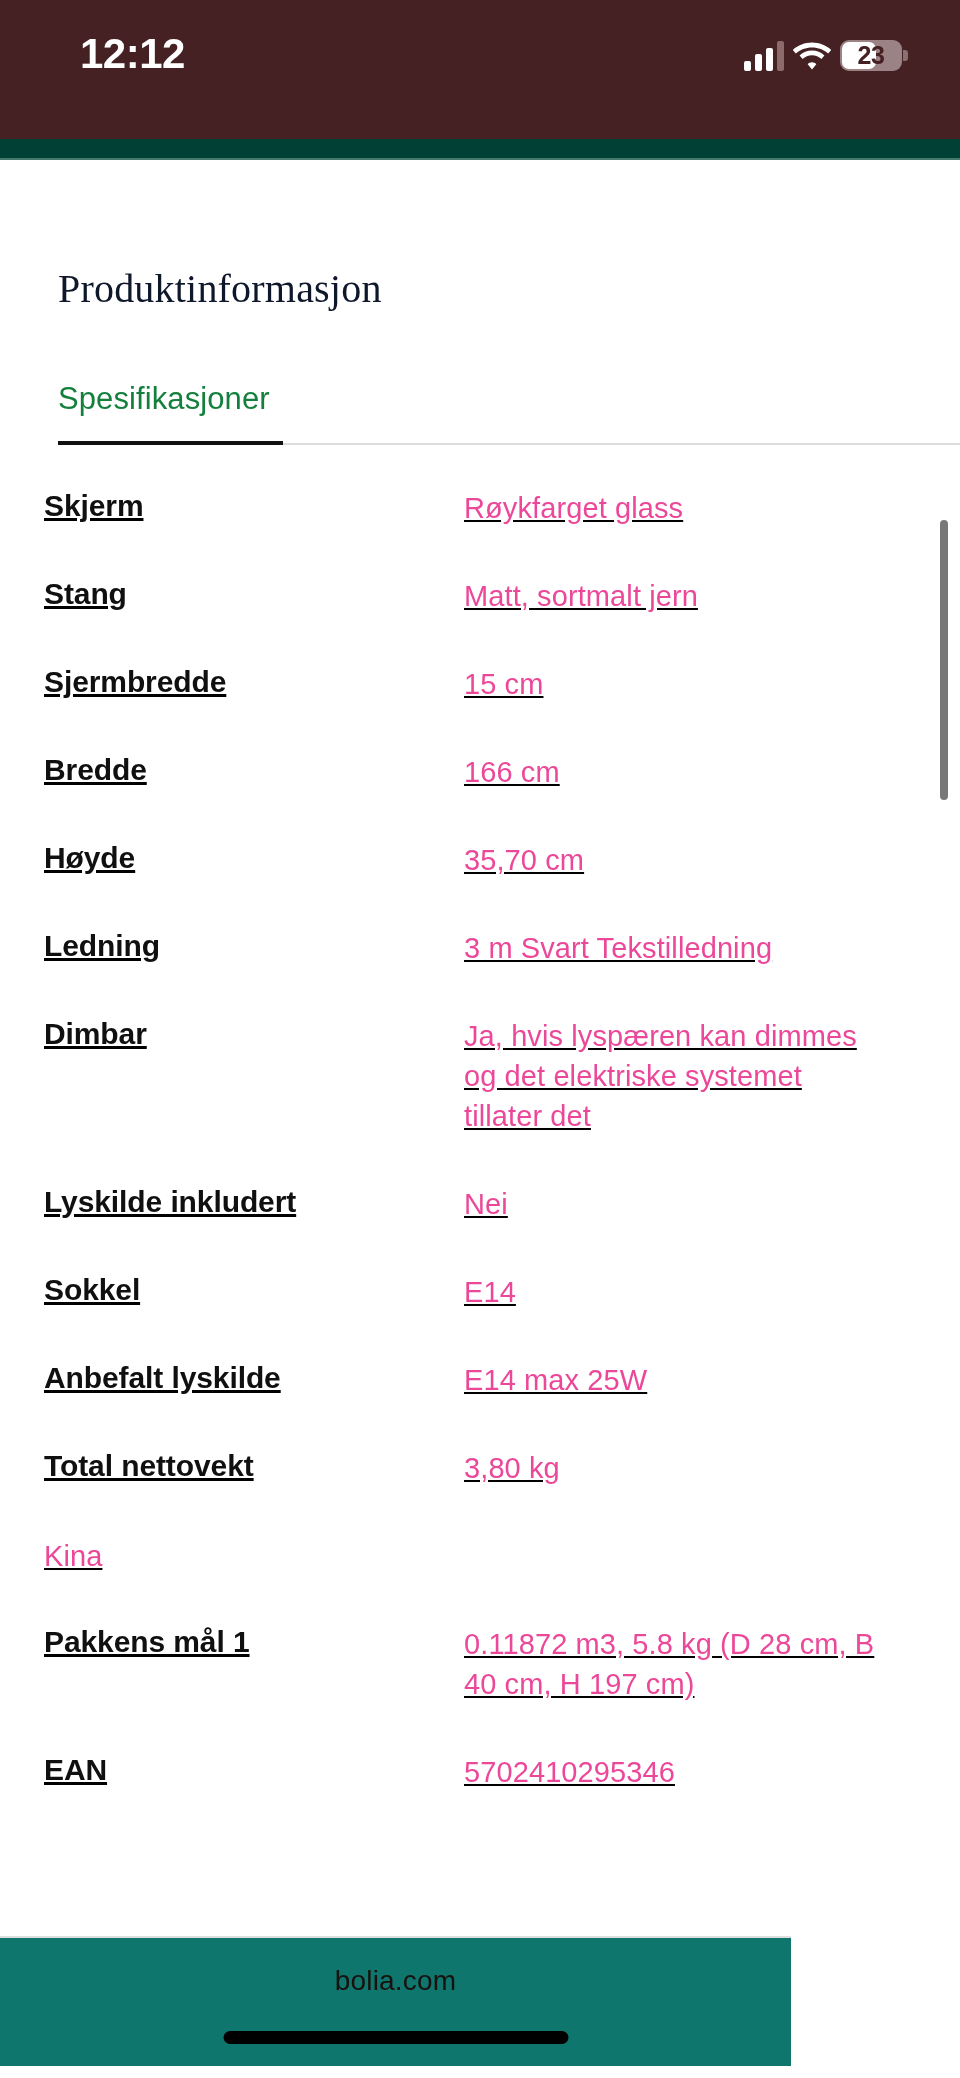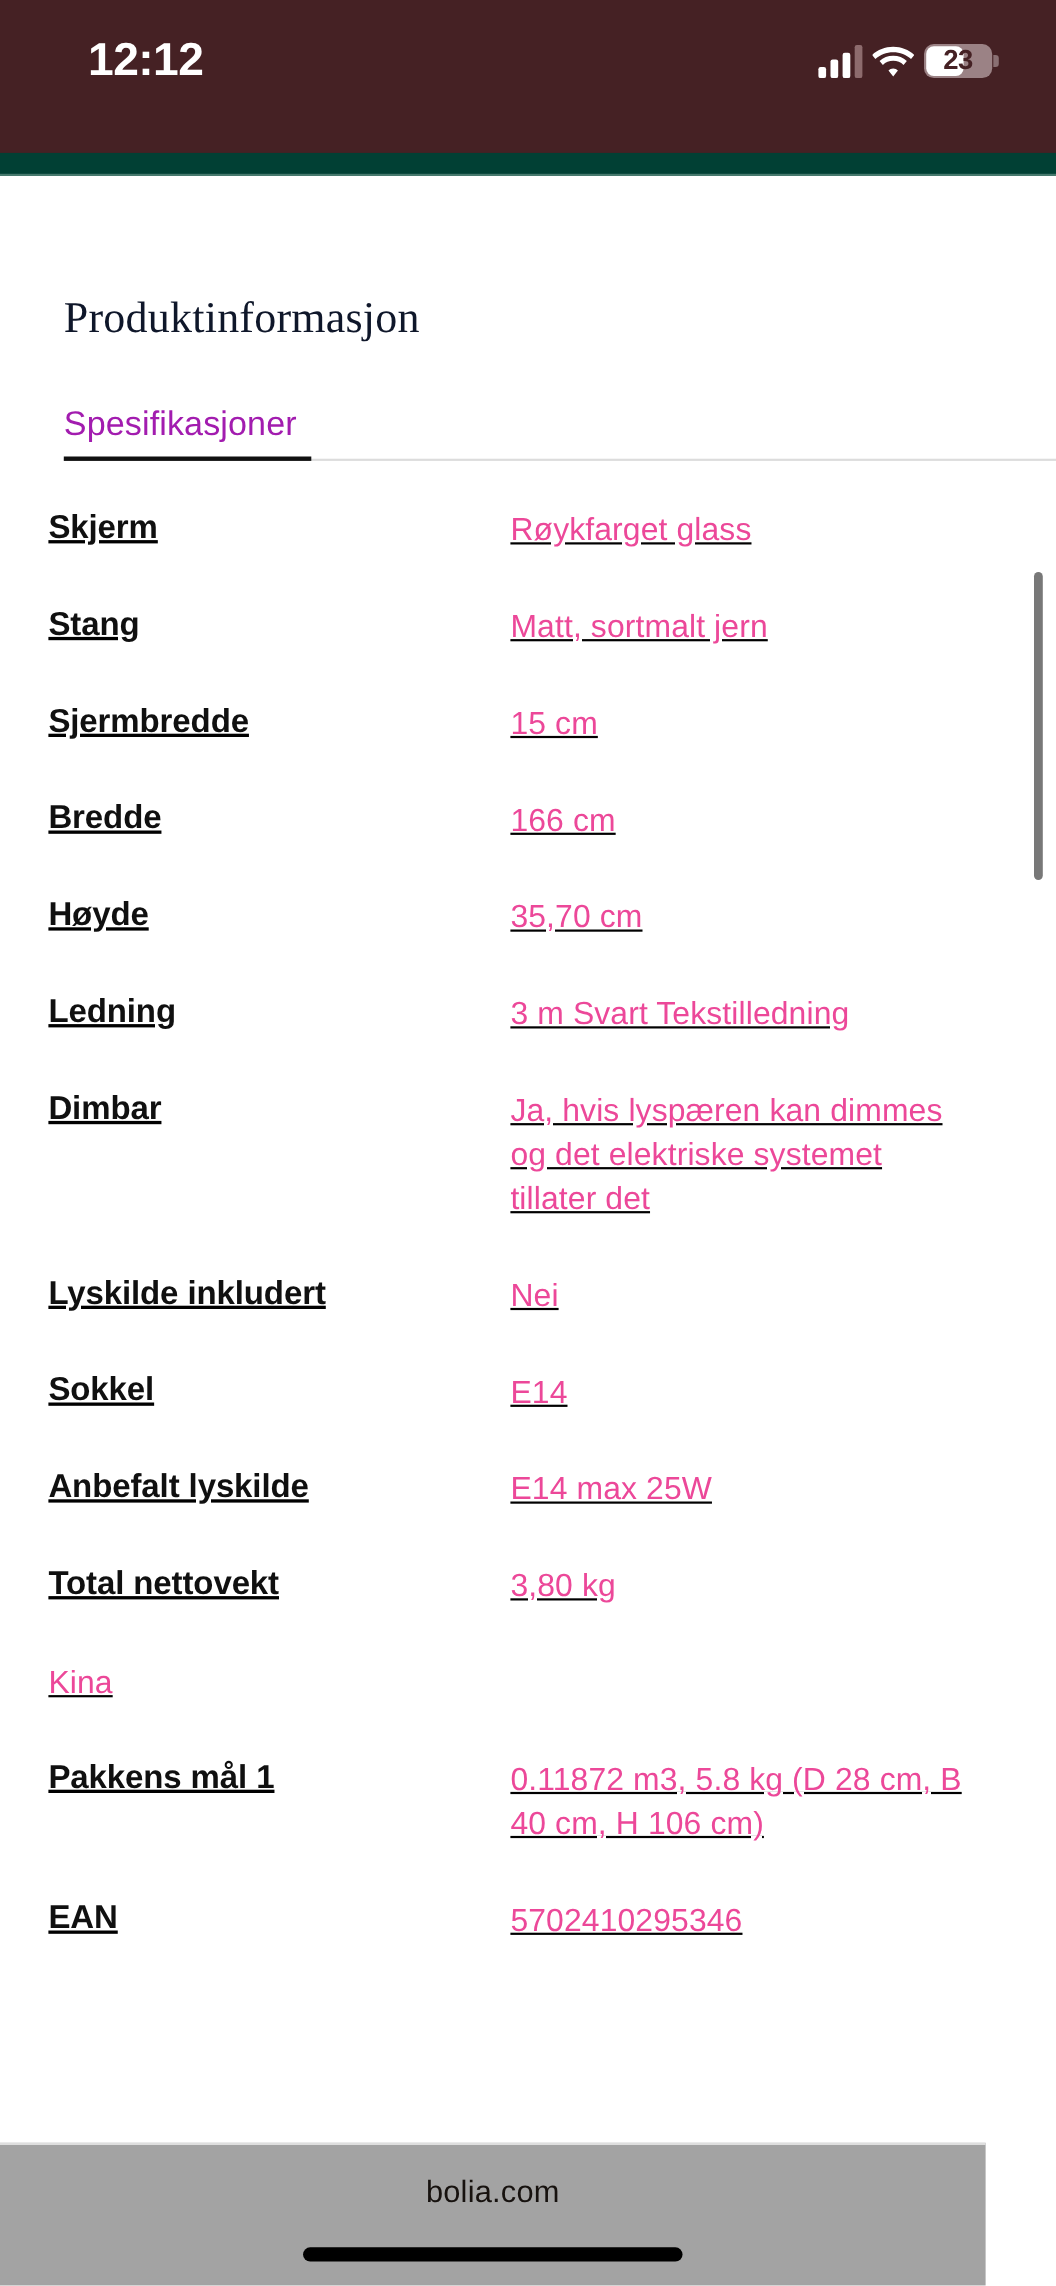--- a/index.html
+++ b/index.html
@@ -162,23 +162,24 @@
   }
 
   .tabs {
     position: relative;
     margin: 55px 0 0 0;
     padding: 0 58px;
   }
   .tab {
     display: inline-block;
     font-size: 31px;
-    color: #a21caf;
-    padding-bottom: 16px;
+    color: #15803d;
+    padding-bottom: 28px;
     letter-spacing: 0.1px;
+    margin-top: 14px;
   }
   .tab-rule {
     position: absolute;
     left: 58px;
     right: 0;
     bottom: 0;
     height: 2px;
     background: #dcdcdc;
   }
   .tab-rule-active {
@@ -234,24 +235,24 @@
     width: 8px;
     height: 100%;
     background: #787878;
     border-radius: 5px;
   }
 
   
   .footer {
     position: absolute;
     left: 0;
-    bottom: 0;
-    width: 896px;
+    bottom: 12px;
+    width: 791px;
     height: 130px;
-    background: #a3a3a3;
+    background: #0f766e;
     border-top: 2px solid #dedede;
     z-index: 4;
   }
   .footer-url {
     width: 100%;
     text-align: center;
     margin-top: 27px;
     font-size: 28px;
     color: #17120f;
     letter-spacing: 0.2px;
@@ -358,21 +359,21 @@
         </div>
         <div class="spec-row">
           <div class="spec-label">Total nettovekt</div>
           <div class="spec-value">3,80 kg</div>
         </div>
         <div class="spec-row">
           <div class="spec-value">Kina</div>
         </div>
         <div class="spec-row">
           <div class="spec-label">Pakkens mål 1</div>
-          <div class="spec-value">0.11872 m3, 5.8 kg (D 28 cm, B 40 cm, H 106 cm)</div>
+          <div class="spec-value">0.11872 m3, 5.8 kg (D 28 cm, B 40 cm, H 197 cm)</div>
         </div>
         <div class="spec-row">
           <div class="spec-label">EAN</div>
           <div class="spec-value">5702410295346</div>
         </div>
       </div>
 
   </div>
 
   <div class="scrollbar-track">

